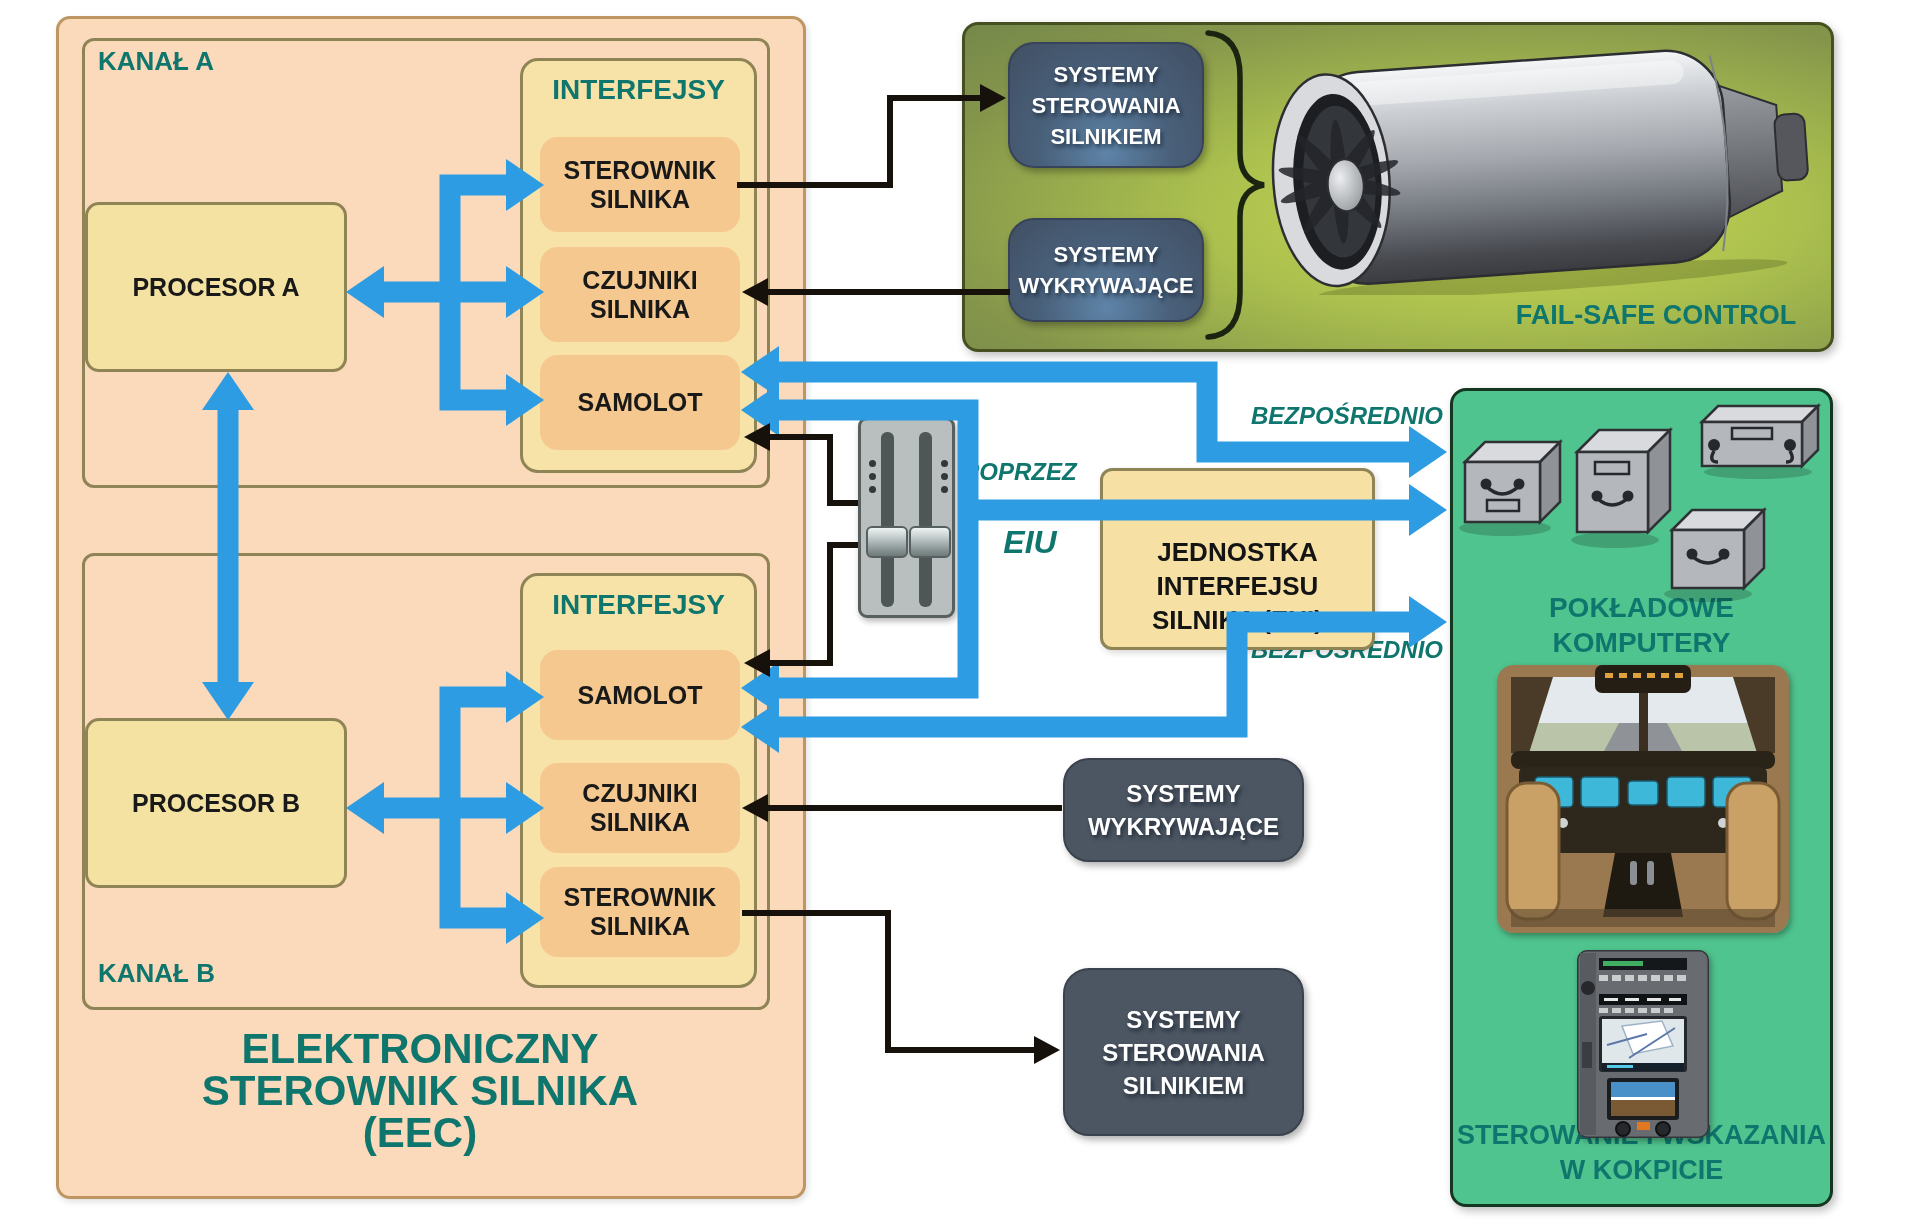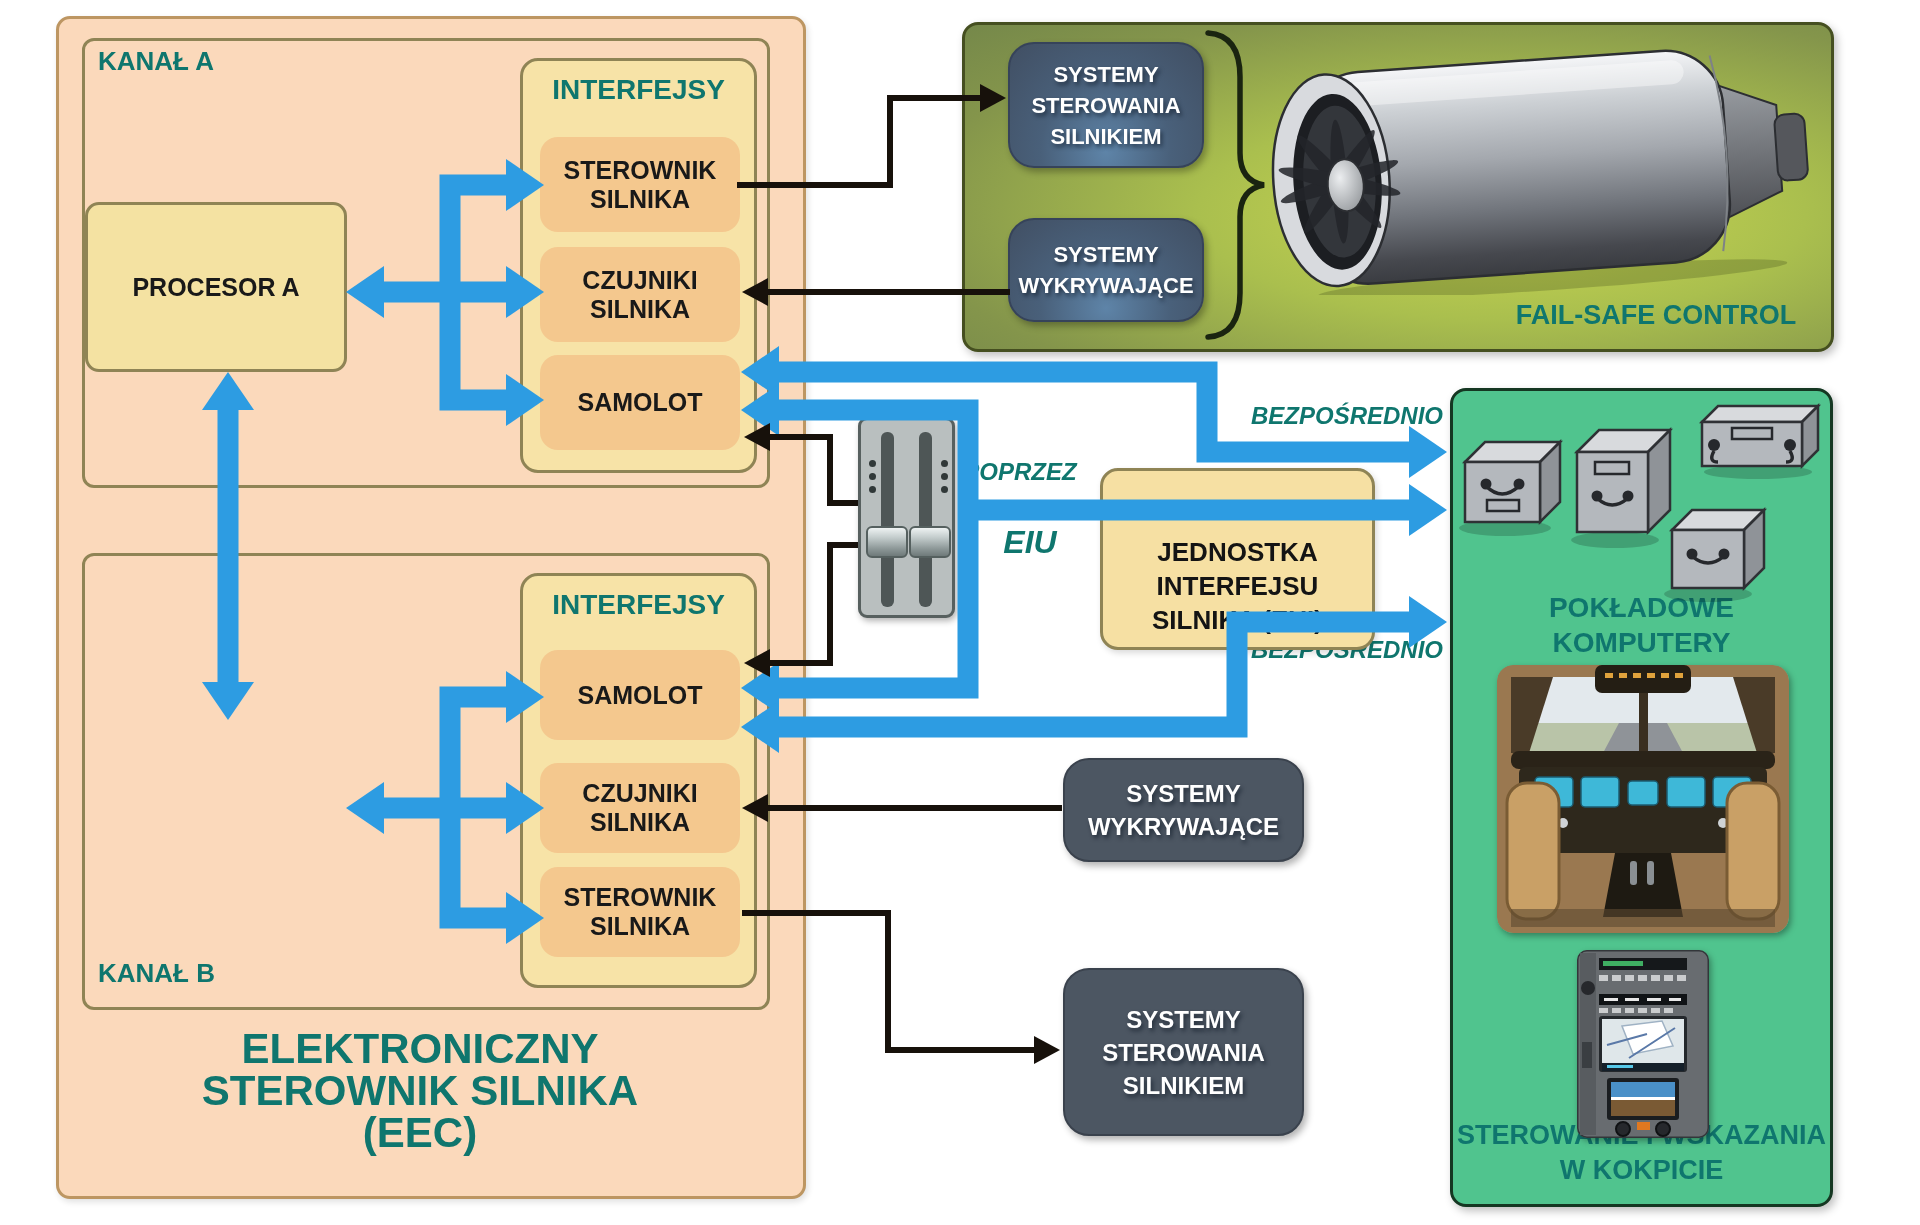--- a/index.html
+++ b/index.html
@@ -7,21 +7,21 @@
           font-family:"Liberation Sans","DejaVu Sans",sans-serif;color:#141414;}
   .abs{position:absolute;box-sizing:border-box;}
   .box{position:absolute;box-sizing:border-box;}
   .eec-outer{background:#fbd9bb;border:3px solid #bd9662;border-radius:14px;box-shadow:2px 3px 6px rgba(0,0,0,.12);}
   .channel{background:transparent;border:3px solid #8f8455;border-radius:12px;}
   .yellow-box{background:#f7e3a7;border:3px solid #8f8455;border-radius:18px;}
   .orange-item{background:#f4c88e;border-radius:18px;display:flex;align-items:center;justify-content:center;
                text-align:center;font-weight:bold;font-size:25px;line-height:1.15;color:#191919;padding:4px 10px;}
   .proc{background:#f4e2a2;border:3px solid #8f8455;border-radius:14px;display:flex;align-items:center;
         justify-content:center;font-weight:bold;font-size:25px;color:#191919;}
-  .eui{background:#f6e0a3;border:3px solid #8f8455;border-radius:18px;text-align:center;font-weight:bold;
+  .eui{background:#f6e0a3;border:3px solid #8f8455;border-radius:12px;text-align:center;font-weight:bold;
        font-size:26px;line-height:34px;padding-top:64px;box-shadow:2px 3px 6px rgba(0,0,0,.15);}
   .lbl{position:absolute;font-weight:bold;color:#0f766e;}
   .it{font-style:italic;}
   .ctr{text-align:center;}
   .rgt{text-align:right;}
   .dark-box{position:absolute;color:#ffffff;font-weight:bold;text-align:center;border-radius:26px;
             display:flex;flex-direction:column;justify-content:center;
             text-shadow:2px 3px 4px rgba(8,18,32,.6);box-shadow:3px 4px 7px rgba(0,0,0,.3);}
   .dark-glow{background:radial-gradient(ellipse at 50% 88%, #5e84a8 0%, #49607a 48%, #414f63 100%);
              border:2px solid #36435a;}
@@ -56,20 +56,21 @@
   <div class="box orange-item" style="left:540px;top:247px;width:200px;height:95px;">CZUJNIKI SILNIKA</div>
   <div class="box orange-item" style="left:540px;top:355px;width:200px;height:95px;">SAMOLOT</div>
 
   <div class="box yellow-box" style="left:520px;top:573px;width:237px;height:415px;"></div>
   <div class="lbl ctr" style="left:520px;top:589px;width:237px;font-size:28px;">INTERFEJSY</div>
   <div class="box orange-item" style="left:540px;top:650px;width:200px;height:90px;">SAMOLOT</div>
   <div class="box orange-item" style="left:540px;top:763px;width:200px;height:90px;">CZUJNIKI SILNIKA</div>
   <div class="box orange-item" style="left:540px;top:867px;width:200px;height:90px;">STEROWNIK SILNIKA</div>
 
   <div class="box proc" style="left:85px;top:202px;width:262px;height:170px;">PROCESOR A</div>
+  <div class="box proc" style="left:85px;top:718px;width:262px;height:170px;">PROCESOR B</div>
 
 
   <div class="lbl ctr" style="left:110px;top:1028px;width:620px;font-size:42px;line-height:42px;">
     <div>ELEKTRONICZNY</div>
     <div>STEROWNIK SILNIKA</div>
     <div>(EEC)</div>
   </div>
 
   <div class="box olive" style="left:962px;top:22px;width:872px;height:330px;"></div>
   <div class="dark-box dark-glow" style="left:1008px;top:42px;width:192px;height:122px;font-size:22px;line-height:31px;">SYSTEMY STEROWANIA SILNIKIEM</div>

